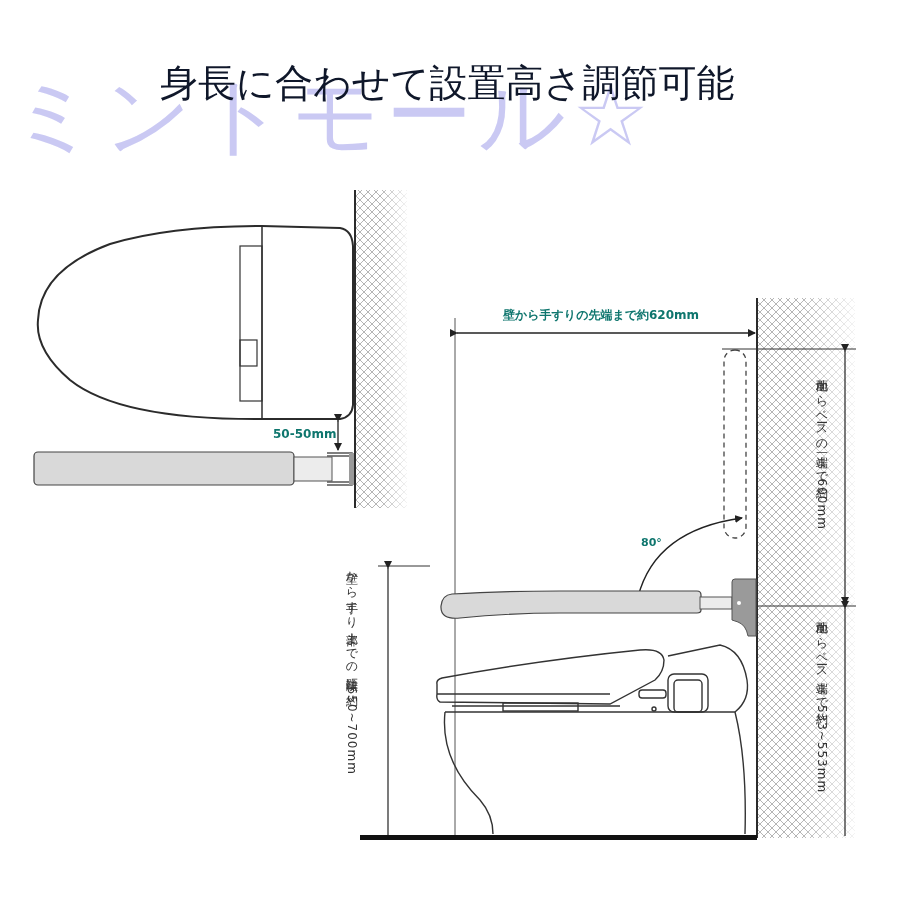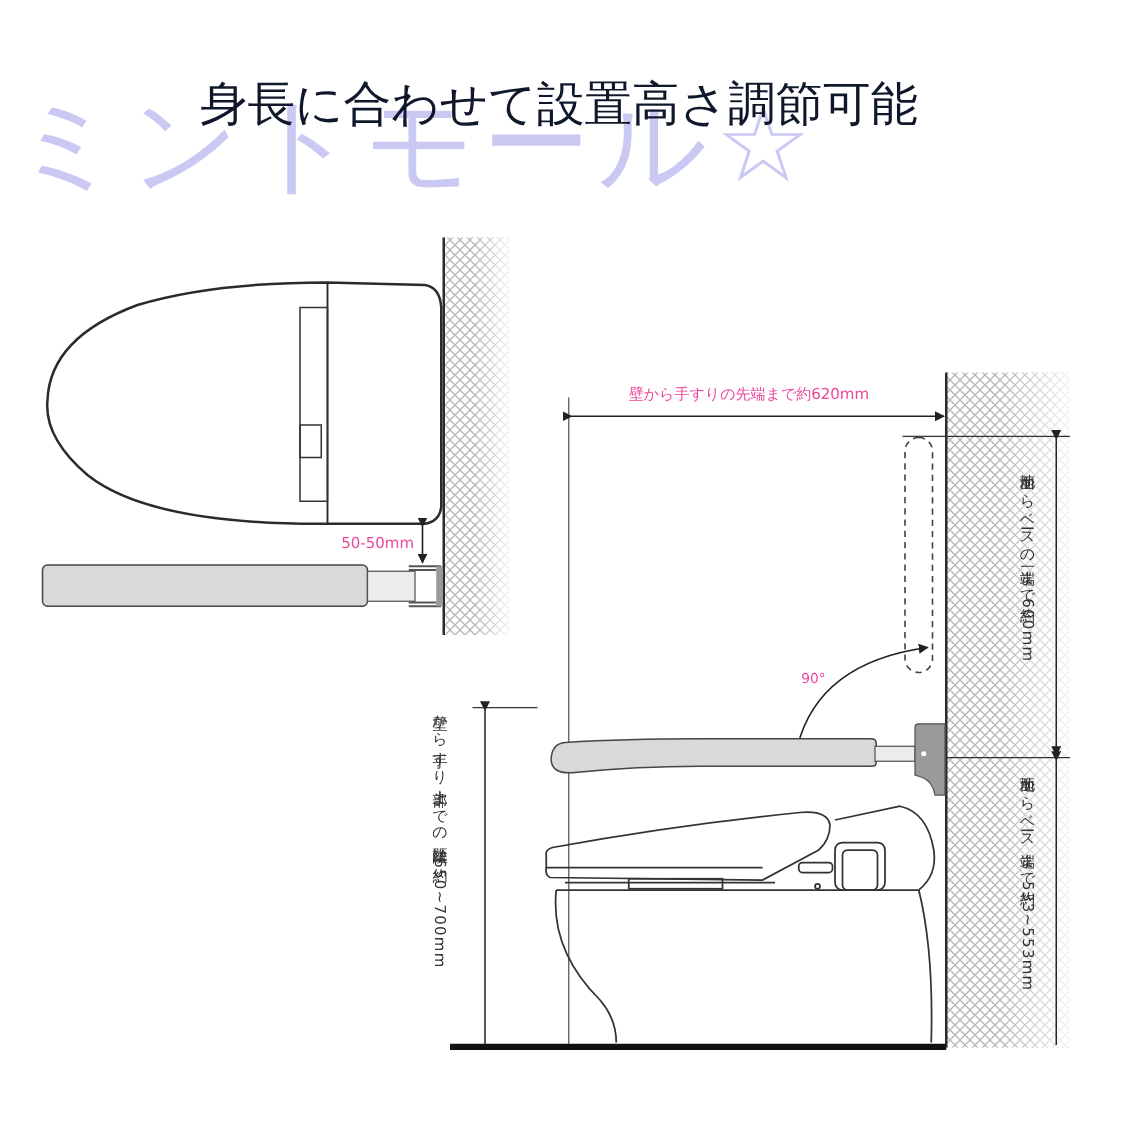--- a/index.html
+++ b/index.html
@@ -3,22 +3,22 @@
   <meta charset="utf-8">
   <style>
     html, body { margin: 0; padding: 0; background: #ffffff; }
     body { width: 900px; height: 900px; position: relative; overflow: hidden;
            font-family: "DejaVu Sans", sans-serif; }
     .title { position: absolute; left: 160px; top: 58px; font-size: 38px; color: #0f172a;
              letter-spacing: 0px; font-family: "DejaVu Sans", sans-serif; white-space: nowrap; }
     .watermark { position: absolute; left: 10px; top: 58px; font-size: 86px; color: #b9b8f0;
                  opacity: 0.75; letter-spacing: 6px; white-space: nowrap; font-family: "DejaVu Sans", sans-serif; text-align: right; }
     svg.diagram { position: absolute; left: 0; top: 0; }
-    .lbl { position: absolute; font-size: 12px; color: #ec4899; white-space: nowrap;
-           font-family: "DejaVu Sans", sans-serif; }
+    .lbl { position: absolute; font-size: 12px; color: #0f766e; white-space: nowrap;
+           font-family: "DejaVu Sans", sans-serif; font-weight: bold; }
     .vlbl { position: absolute; font-size: 12px; color: #333; writing-mode: vertical-rl;
             white-space: nowrap; font-family: "DejaVu Sans", sans-serif; letter-spacing: 1px; }
   </style>
 </head>
 <body>
 
 <div class="watermark">ミントモール☆</div>
 <div class="title">身長に合わせて設置高さ調節可能</div>
 
 <svg class="diagram" width="900" height="900" viewBox="0 0 900 900" xmlns="http://www.w3.org/2000/svg">
@@ -99,19 +99,19 @@
     </g>
 
     <rect x="360" y="835" width="397" height="5" fill="#111"></rect>
   </g>
 </svg>
 
 <div class="lbl" style="left:273px; top:427px; font-size:12px;">50-50mm</div>
 
 <div class="lbl" style="left:503px; top:307px; font-size:12px;">壁から手すりの先端まで約620mm</div>
 
-<div class="lbl" style="left:641px; top:536px; font-size:11px;">90°</div>
+<div class="lbl" style="left:641px; top:536px; font-size:11px;">80°</div>
 
 <div class="vlbl" style="left:813px; top:370px; font-size:12px;">地面からベースの一端まで約600mm</div>
 
 <div class="vlbl" style="left:813px; top:612px; font-size:12px;">地面からベース端まで約533~553mm</div>
 
 <div class="vlbl" style="left:343px; top:562px; font-size:12px;">壁から手すり上部までの距離は約650~700mm</div>
 
 </body></html>

